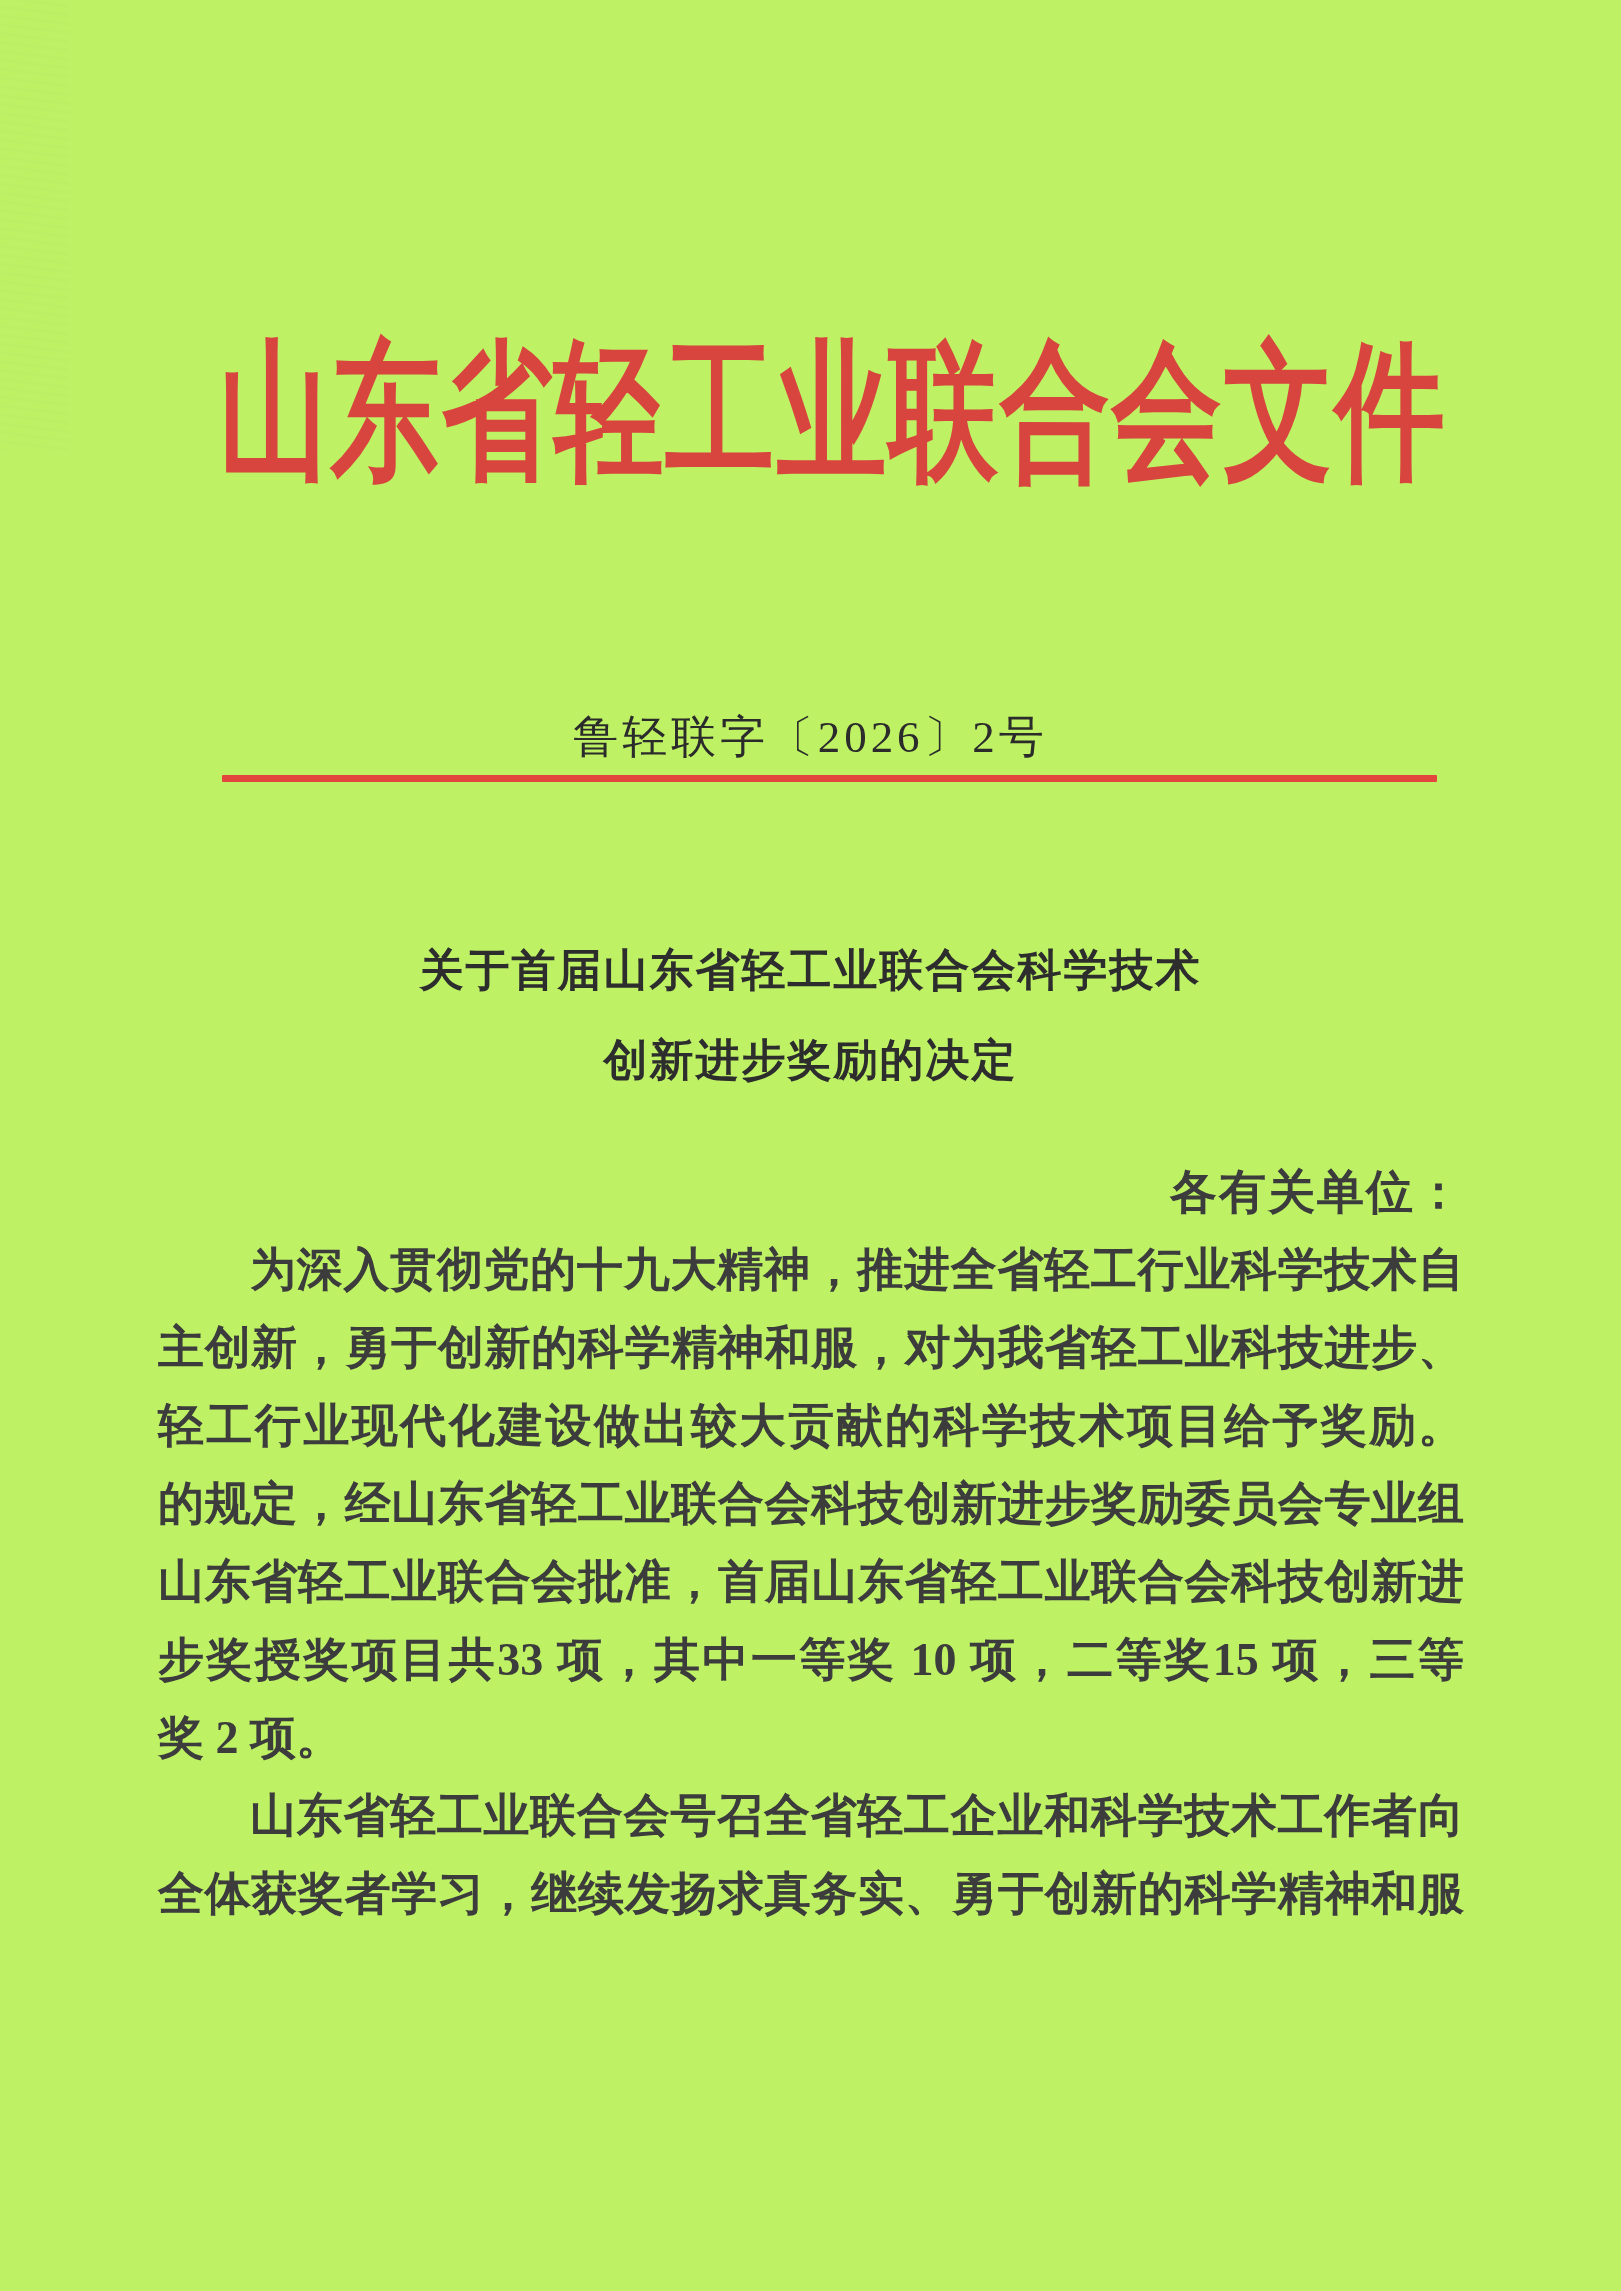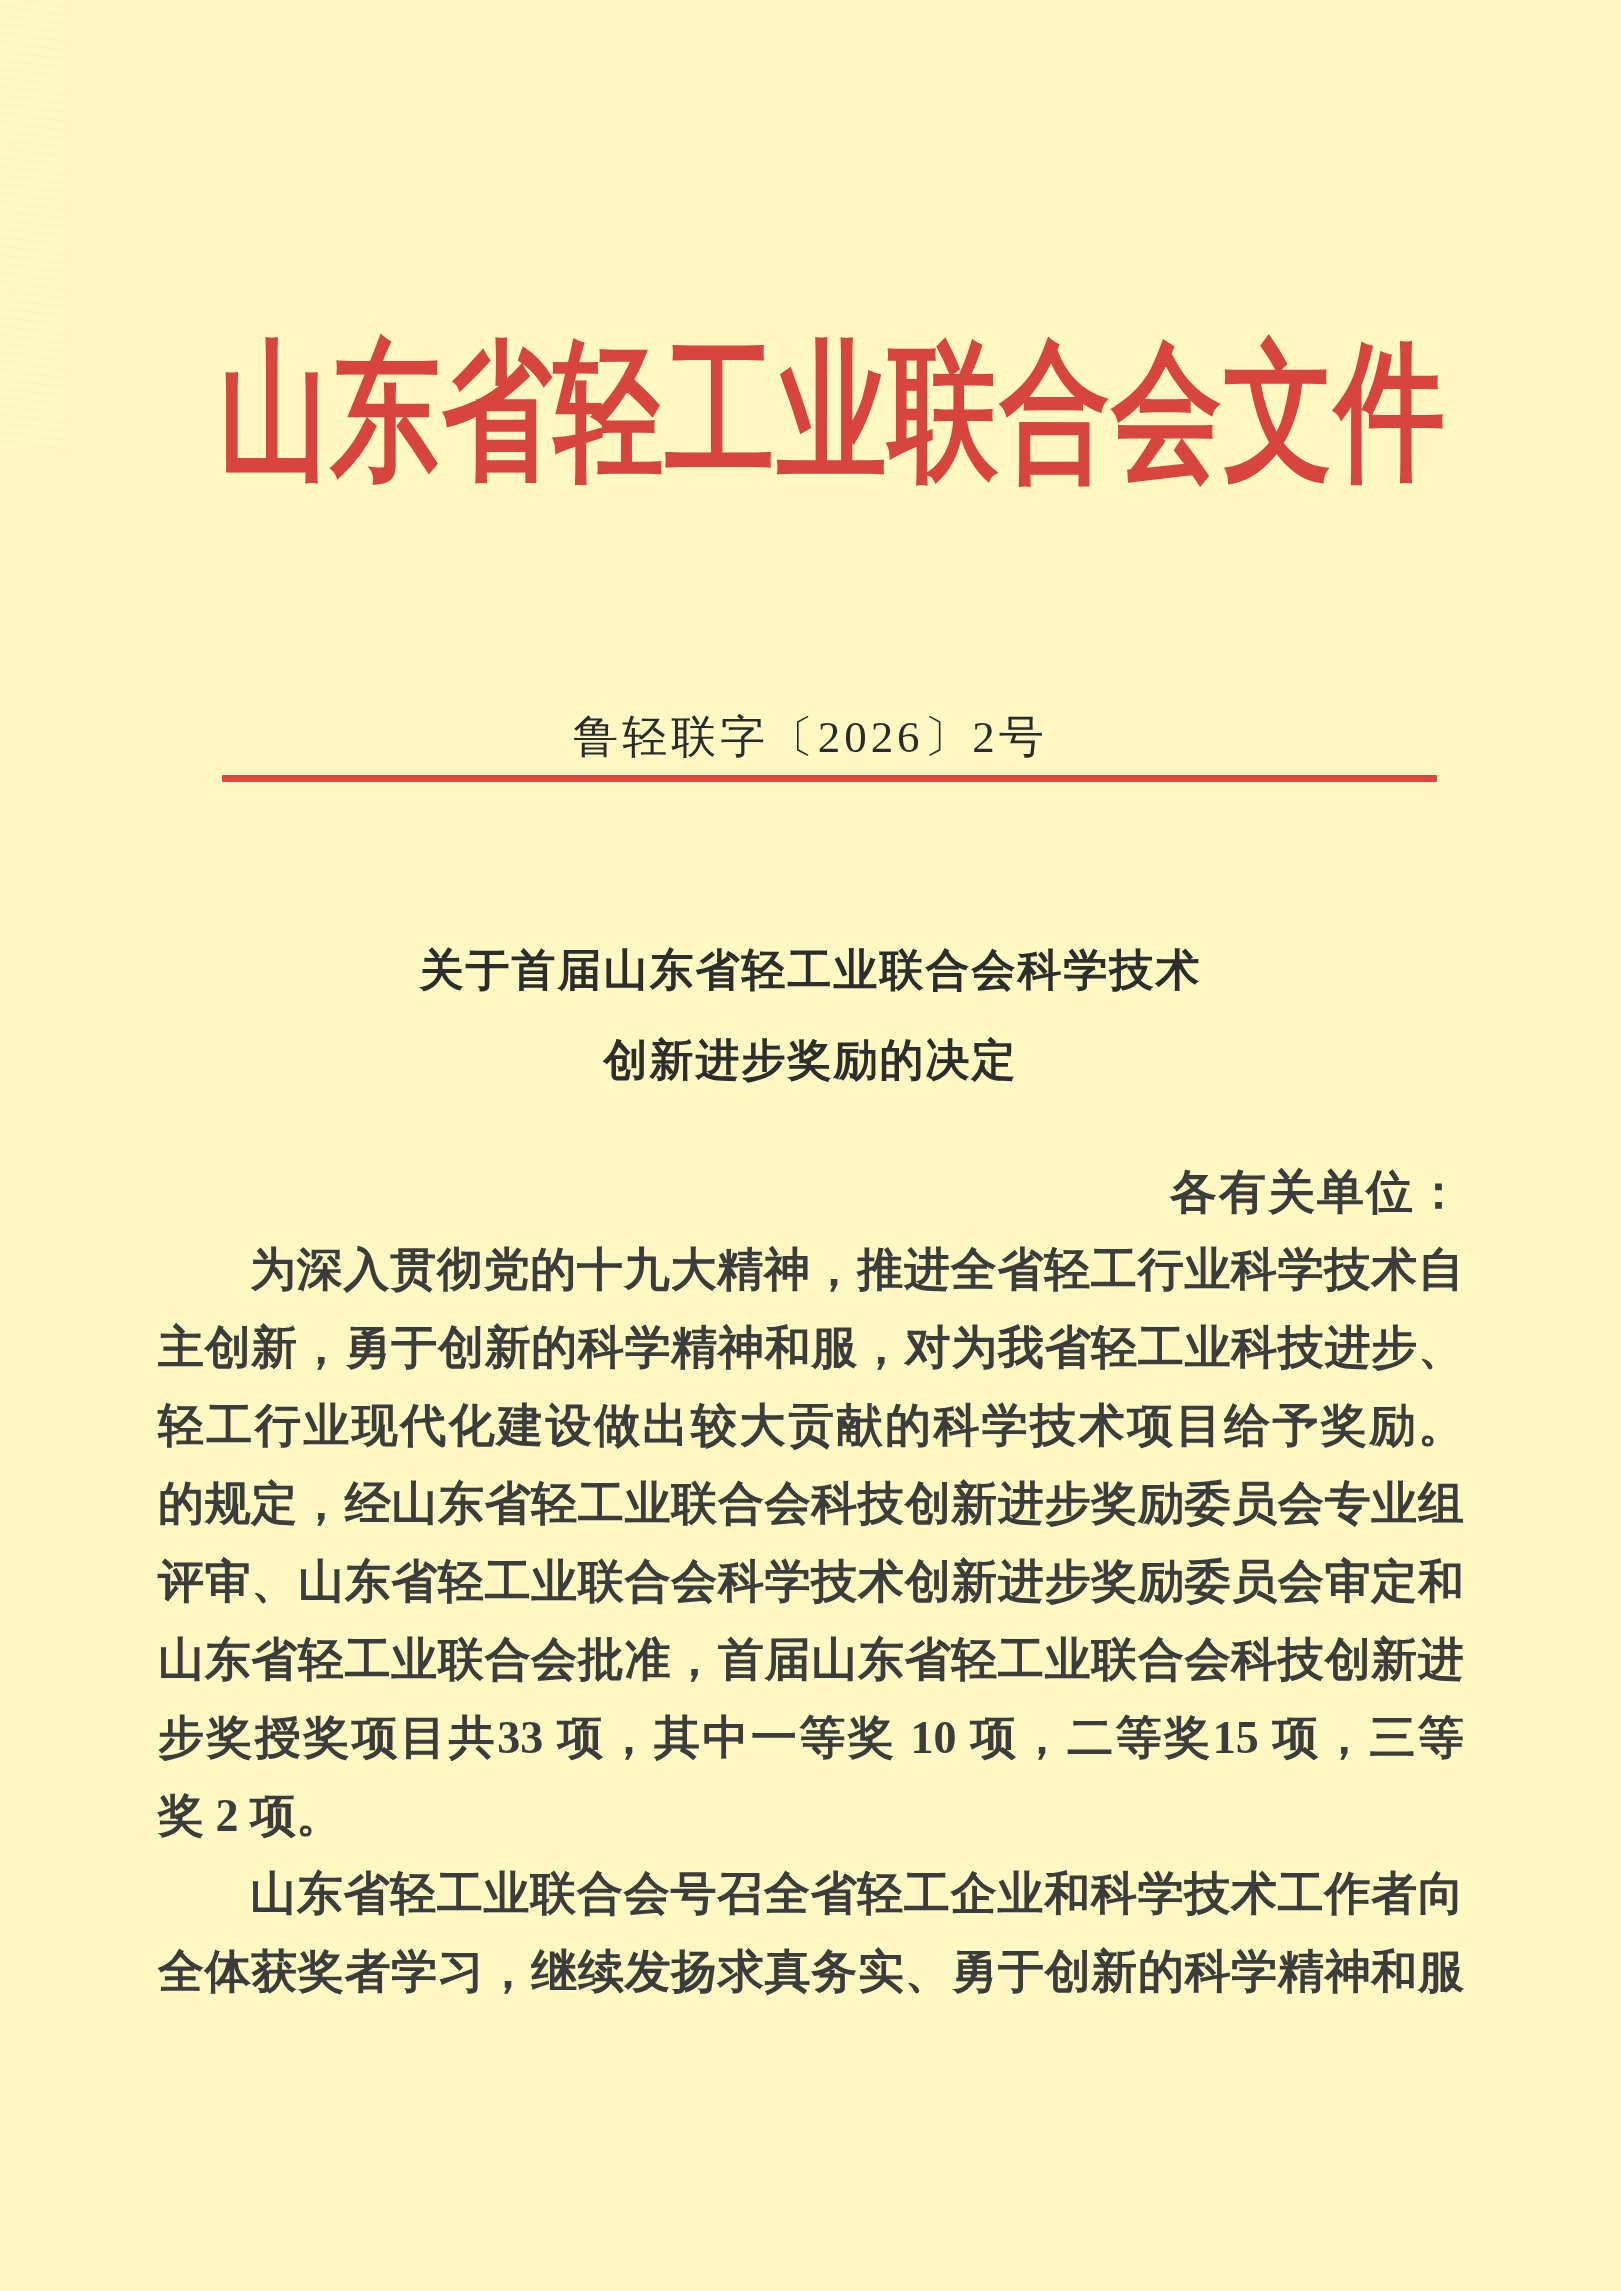--- a/index.html
+++ b/index.html
@@ -4,21 +4,21 @@
 <style>
   html, body {
     margin: 0;
     padding: 0;
     background: #e9e9e9;
   }
   .page {
     position: relative;
     width: 1621px;
     height: 2292px;
-    background: #fef9c3;
+    background: #bef264;
     overflow: hidden;
     font-family: "Liberation Serif", serif;
   }
   
   .scan-noise {
     position: absolute;
     left: 0;
     top: 0;
     width: 69px;
     height: 451px;
@@ -118,21 +118,20 @@
   <div class="doc-title l1">关于首届山东省轻工业联合会科学技术</div>
 
   <div class="doc-title l2">创新进步奖励的决定</div>
 
   <div class="body-block">
     <div class="line salutation">各有关单位：</div>
     <div class="line fill indent">为深入贯彻党的十九大精神，推进全省轻工行业科学技术自</div>
     <div class="line fill">主创新，勇于创新的科学精神和服，对为我省轻工业科技进步、</div>
     <div class="line fill">轻工行业现代化建设做出较大贡献的科学技术项目给予奖励。</div>
     <div class="line fill">的规定，经山东省轻工业联合会科技创新进步奖励委员会专业组</div>
-    <div class="line fill">评审、山东省轻工业联合会科学技术创新进步奖励委员会审定和</div>
     <div class="line fill">山东省轻工业联合会批准，首届山东省轻工业联合会科技创新进</div>
     <div class="line fill">步奖授奖项目共33 项，其中一等奖 10 项，二等奖15 项，三等</div>
     <div class="line">奖 2 项。</div>
     <div class="line fill indent">山东省轻工业联合会号召全省轻工企业和科学技术工作者向</div>
     <div class="line fill">全体获奖者学习，继续发扬求真务实、勇于创新的科学精神和服</div>
   </div>
 
 </div>
 
 

